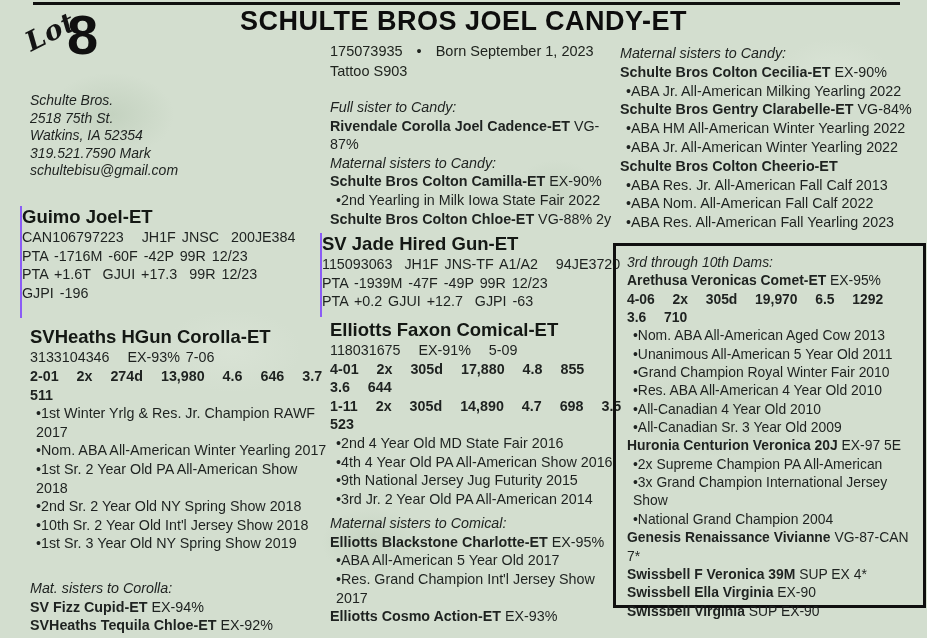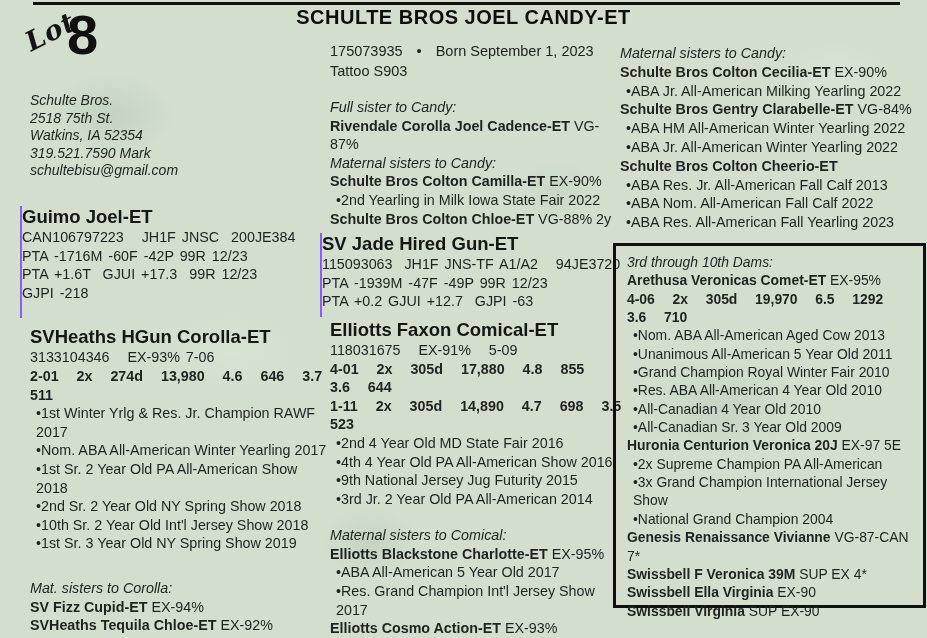--- a/index.html
+++ b/index.html
@@ -20,34 +20,34 @@
     position:absolute;left:24px;top:16px;
     font-family:"DejaVu Serif",serif;font-style:italic;font-weight:bold;
     font-size:27px;transform:rotate(-27deg);color:#141414;letter-spacing:1px;
   }
   .lot-number{
     position:absolute;left:67px;top:2px;font-size:56px;font-weight:bold;color:#101010;
     font-family:"Liberation Sans",sans-serif;
   }
   .page-title{
     position:absolute;left:0;top:6px;width:927px;text-align:center;
-    font-size:20px;font-weight:bold;color:#0d0d0d;letter-spacing:.5px;
+    font-size:27px;font-weight:bold;color:#0d0d0d;letter-spacing:.5px;
   }
   .subtitle{position:absolute;left:330px;top:41px;font-size:14.5px;line-height:20px;color:#20241f;}
   .subtitle .sep{padding:0 14px;}
   .contact{position:absolute;left:30px;top:92px;font-style:italic;font-size:14px;line-height:17.5px;}
   .col{position:absolute;font-size:14.3px;line-height:18.6px;}
   .col-left{left:30px;top:206px;width:300px;}
   .col-mid{left:330px;top:98px;width:292px;}
   .col-right{left:620px;top:44px;width:300px;line-height:18.8px;}
   .sire-block{border-left:2px solid #8b5cf6;margin-left:-10px;padding-bottom:16px;margin-bottom:8px;}
   .col-mid .sire-block{padding-bottom:6px;margin-bottom:2px;}
   .sire-name,.dam-name{font-size:18.5px;font-weight:bold;line-height:22px;color:#141814;}
   .dam-block{margin-bottom:26px;}
-  .col-mid .dam-block{margin-bottom:18px;}
+  .col-mid .dam-block{margin-bottom:6px;}
   .data-line{white-space:pre-wrap;word-spacing:2px;}
   .record{word-spacing:5px;font-weight:bold;}
   .group-heading{font-style:italic;}
   .entry-name{font-weight:bold;}
   .award{padding-left:6px;}
   .dams-box{
     position:absolute;left:613px;top:243px;width:288px;height:352px;
     border:3px solid #101010;padding:7px 8px 0 11px;
     font-size:13.9px;line-height:18.35px;
   }
@@ -76,21 +76,21 @@
     <div class="contact-line">319.521.7590 Mark</div>
     <div class="contact-line">schultebisu@gmail.com</div>
   </div>
 
 <div class="col col-left">
     <div class="sire-block">
       <div class="sire-name">Guimo Joel-ET</div>
       <div class="data-line">CAN106797223   JH1F JNSC  200JE384</div>
       <div class="data-line">PTA -1716M -60F -42P 99R 12/23</div>
       <div class="data-line">PTA +1.6T  GJUI +17.3  99R 12/23</div>
-      <div class="data-line">GJPI -218</div>
+      <div class="data-line">GJPI -196</div>
     </div>
     <div class="dam-block">
       <div class="dam-name">SVHeaths HGun Corolla-ET</div>
       <div class="data-line">3133104346   EX-93% 7-06</div>
       <div class="data-line record">2-01  2x  274d  13,980  4.6  646  3.7  511</div>
       <div class="award">•1st Winter Yrlg &amp; Res. Jr. Champion RAWF 2017</div>
       <div class="award">•Nom. ABA All-American Winter Yearling 2017</div>
       <div class="award">•1st Sr. 2 Year Old PA All-American Show 2018</div>
       <div class="award">•2nd Sr. 2 Year Old NY Spring Show 2018</div>
       <div class="award">•10th Sr. 2 Year Old Int'l Jersey Show 2018</div>

